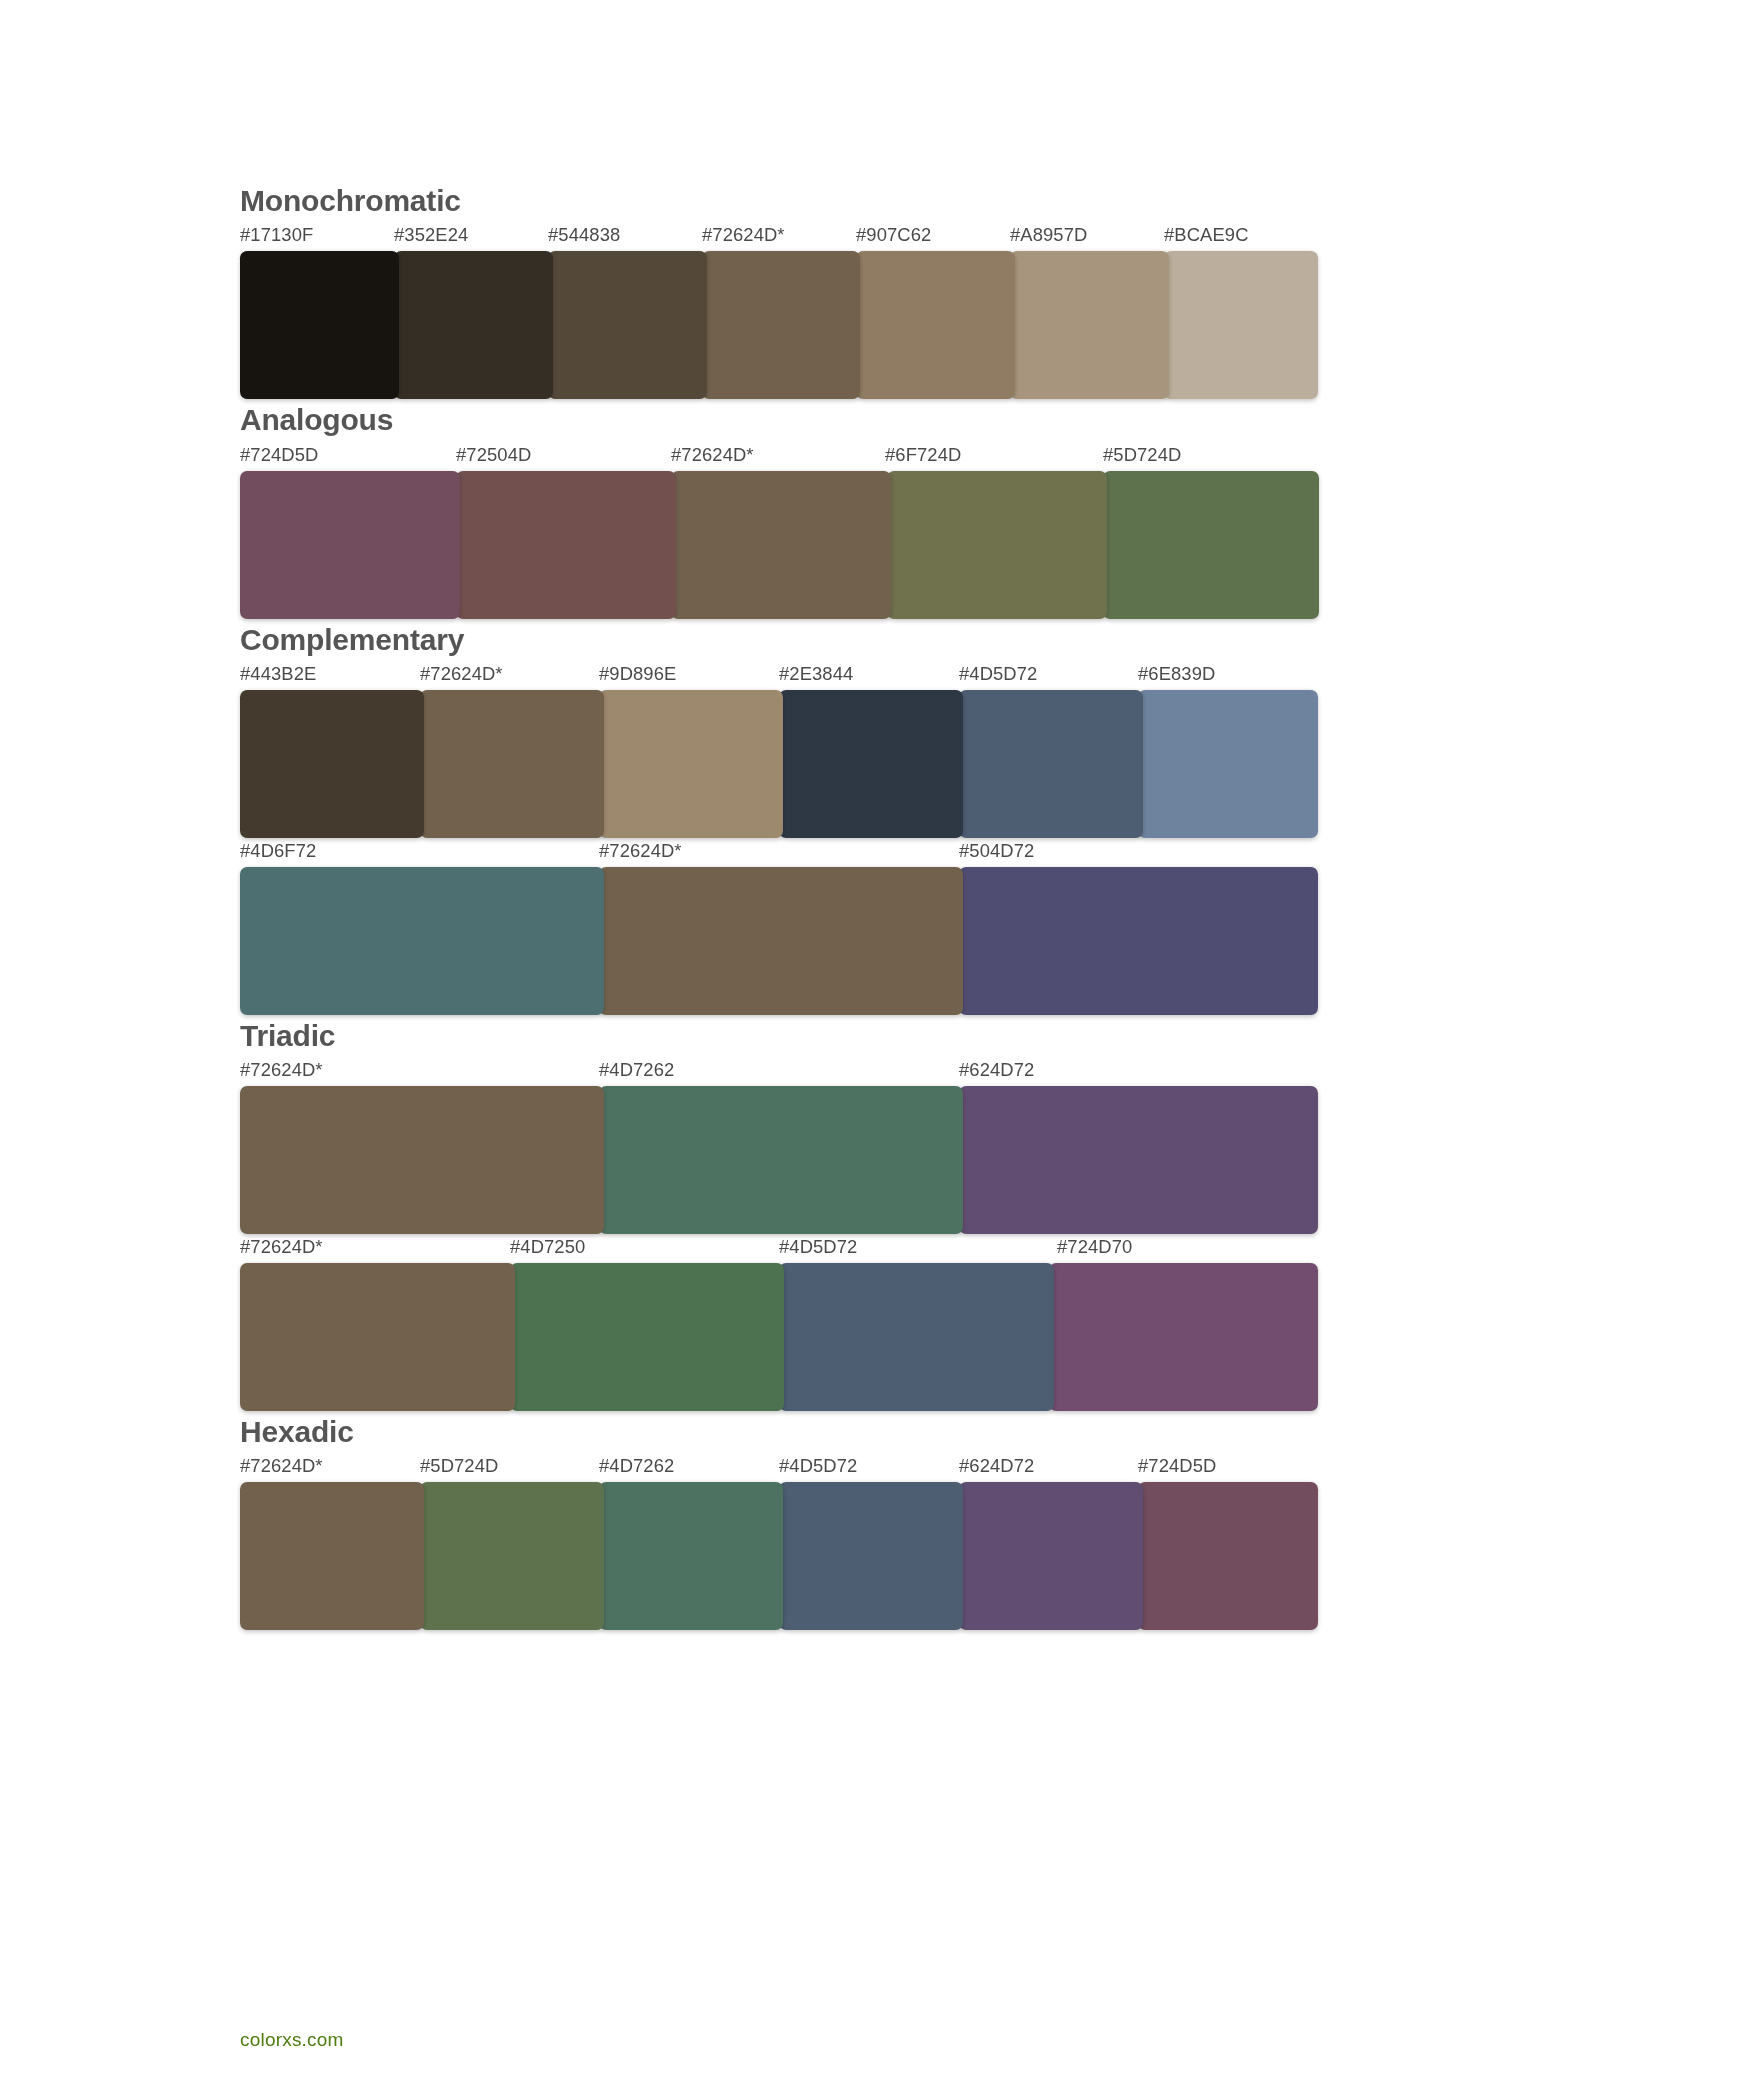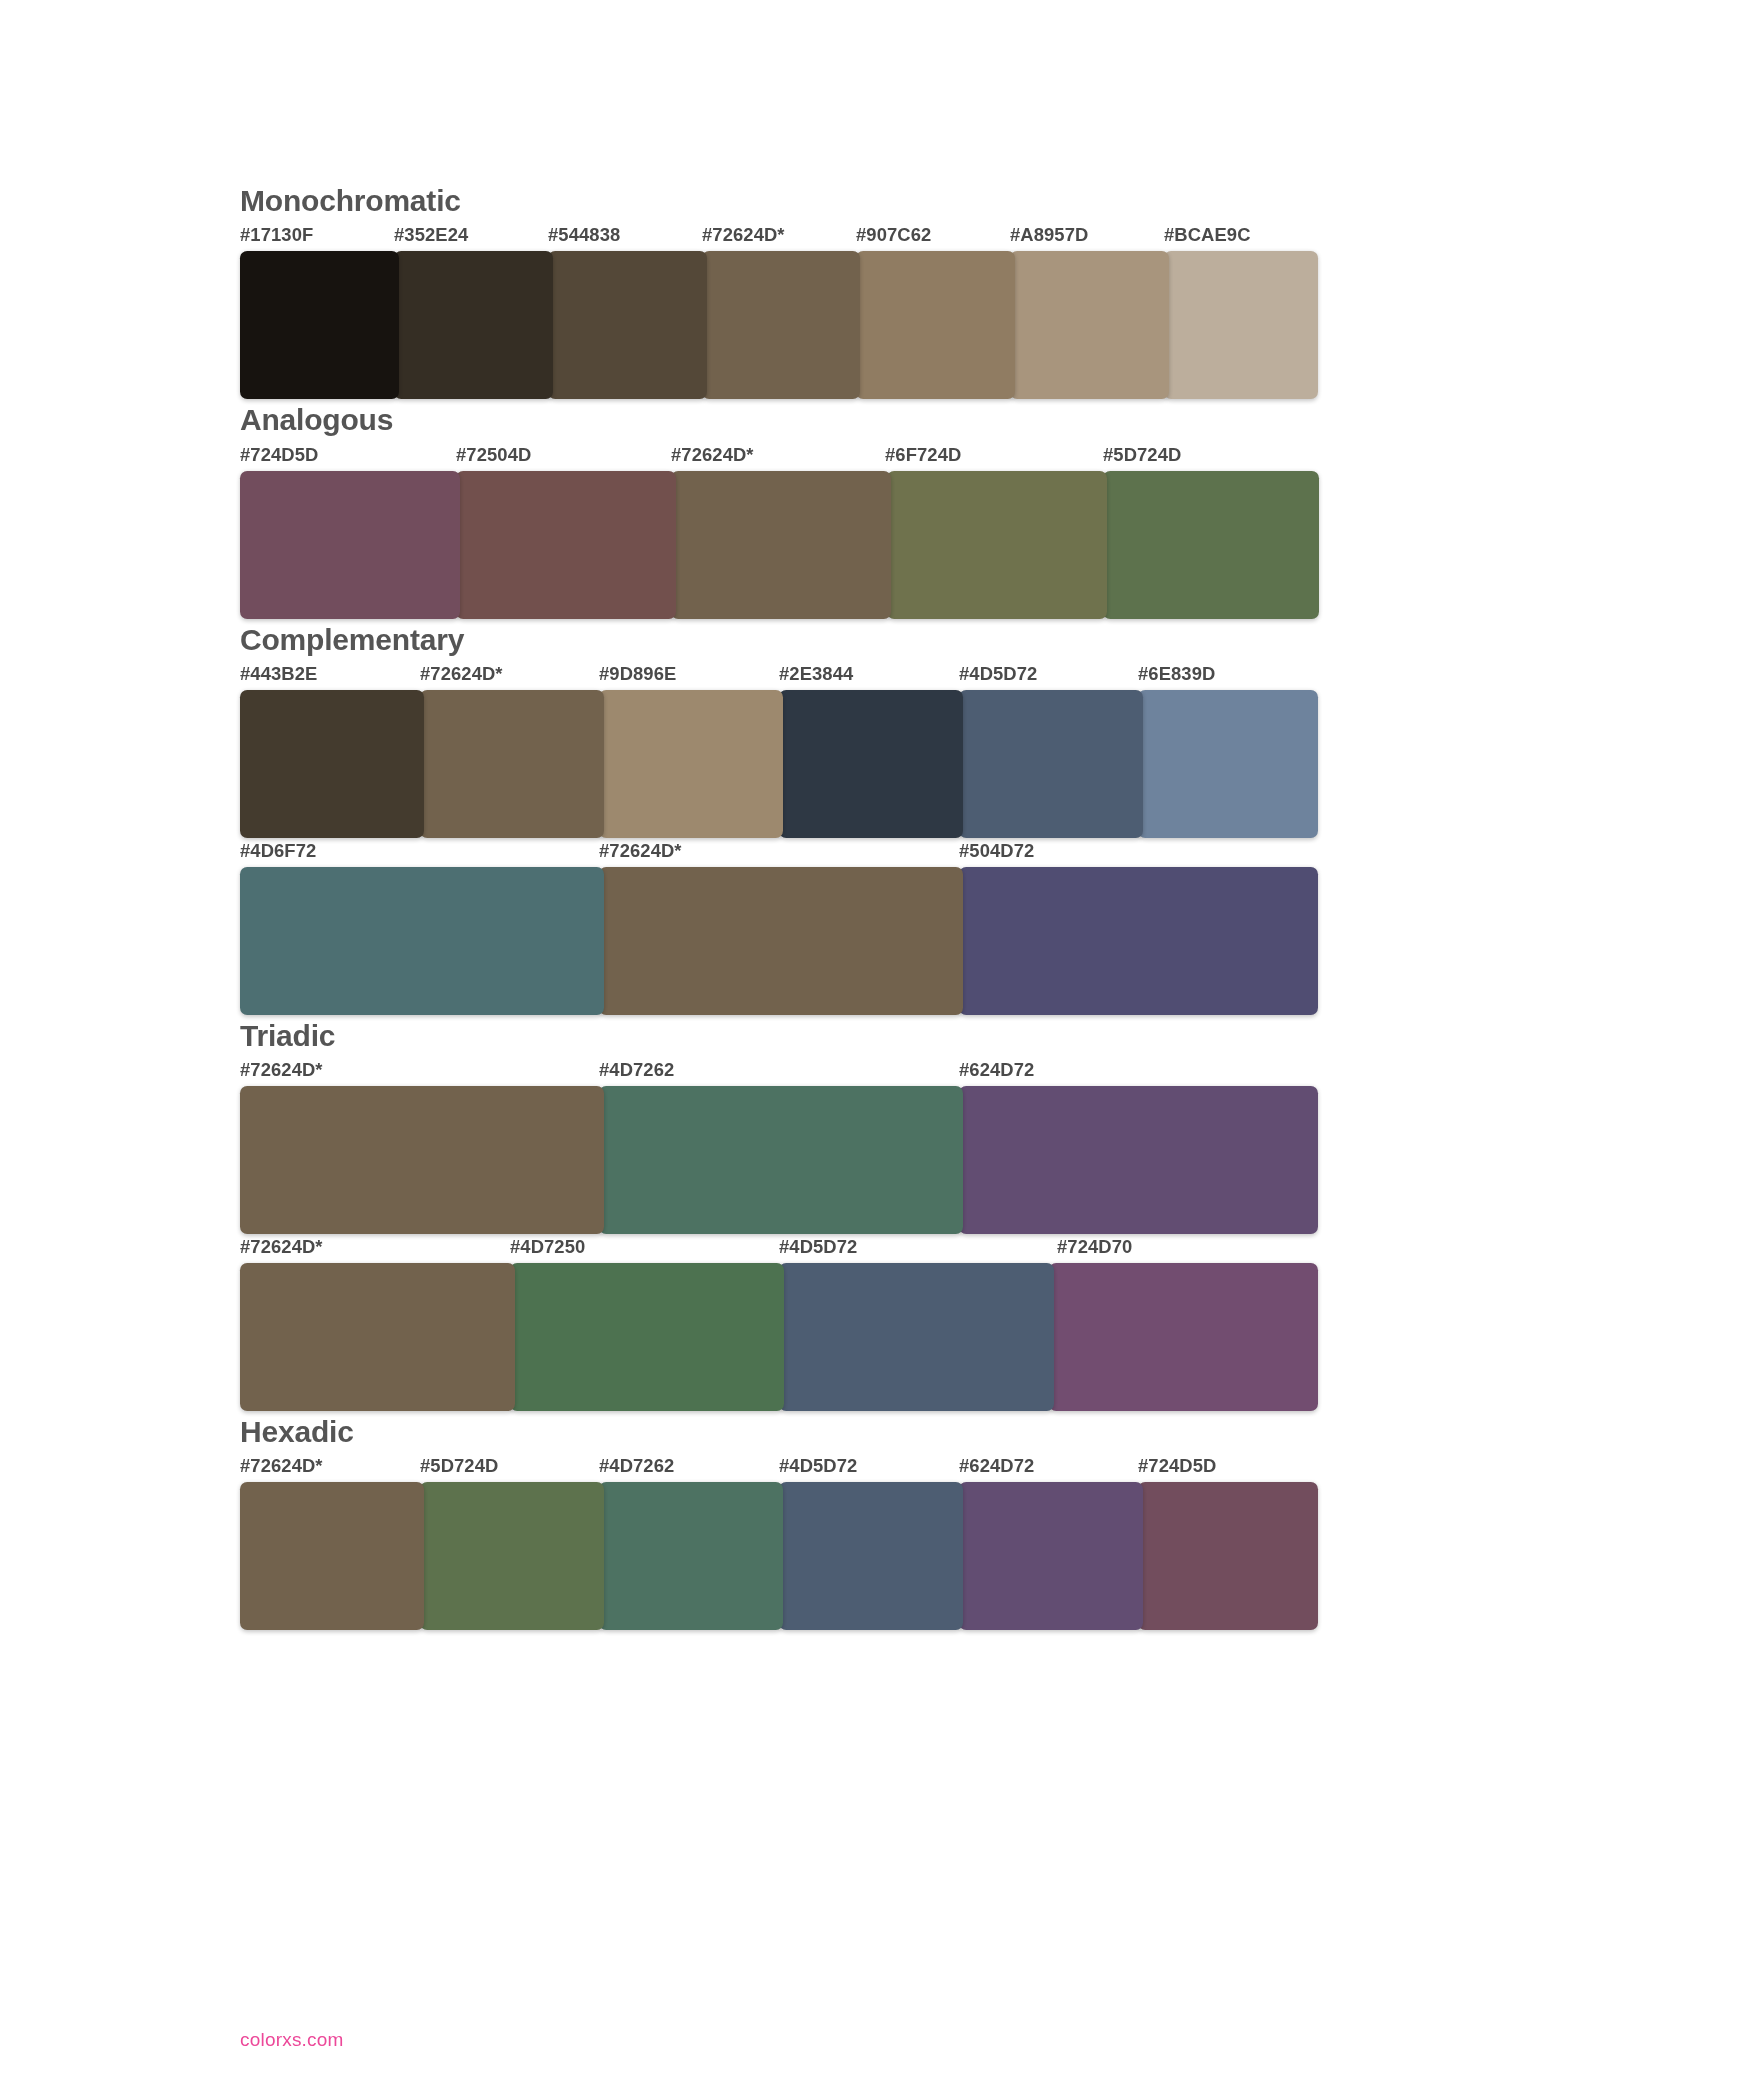--- a/index.html
+++ b/index.html
@@ -64,21 +64,21 @@
 
   .labels-row {
     position: relative;
     height: 27px;
     width: 1078px;
   }
   .swatch-label {
     position: absolute;
     top: 0;
     font-size: 18.4px;
-    font-weight: bold;
+    font-weight: normal;
     color: #4a4a4a;
     letter-spacing: 0.1px;
     white-space: nowrap;
   }
 
   .swatch-row {
     position: relative;
     width: 1078px;
     height: 148px;
   }
@@ -89,21 +89,21 @@
     border-radius: 7.2px;
     box-shadow: 0 1.6px 4px rgba(0,0,0,0.22);
   }
 
   
   .footer {
     position: absolute;
     left: 240px;
     top: 2029px;
     font-size: 19px;
-    color: #ec4899;
+    color: #4d7c0f;
     letter-spacing: 0.2px;
   }
 </style>
 </head>
 <body>
 
 <div class="page">
 
 
   <div class="sections">

